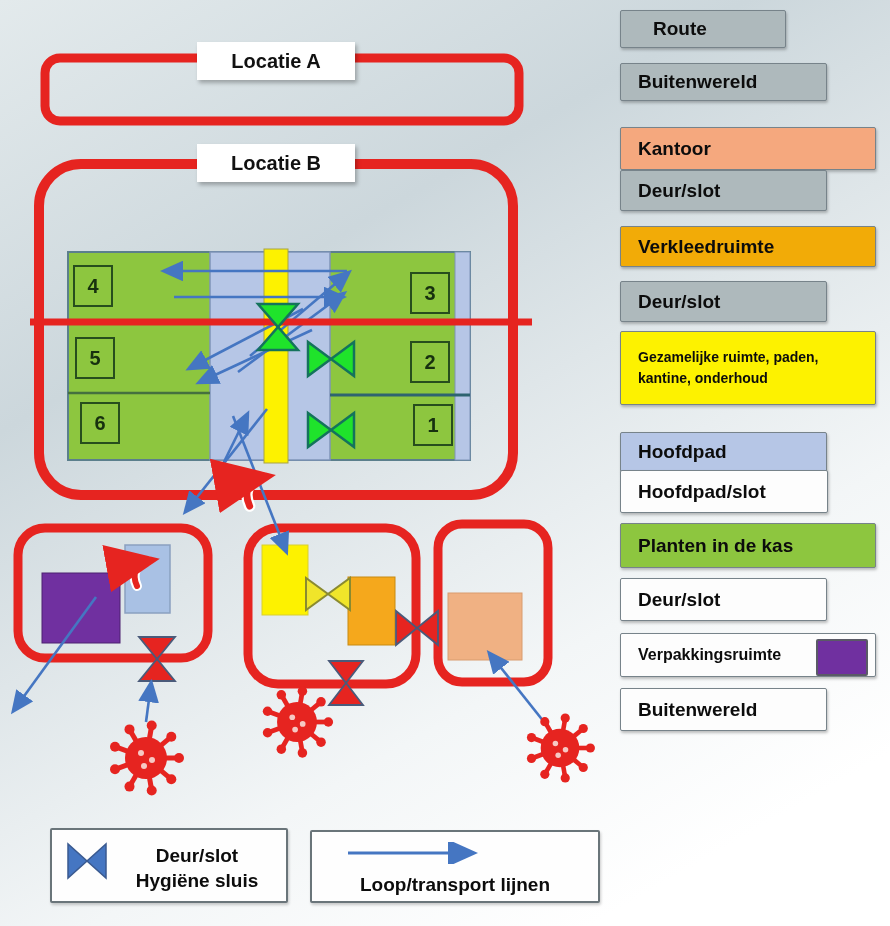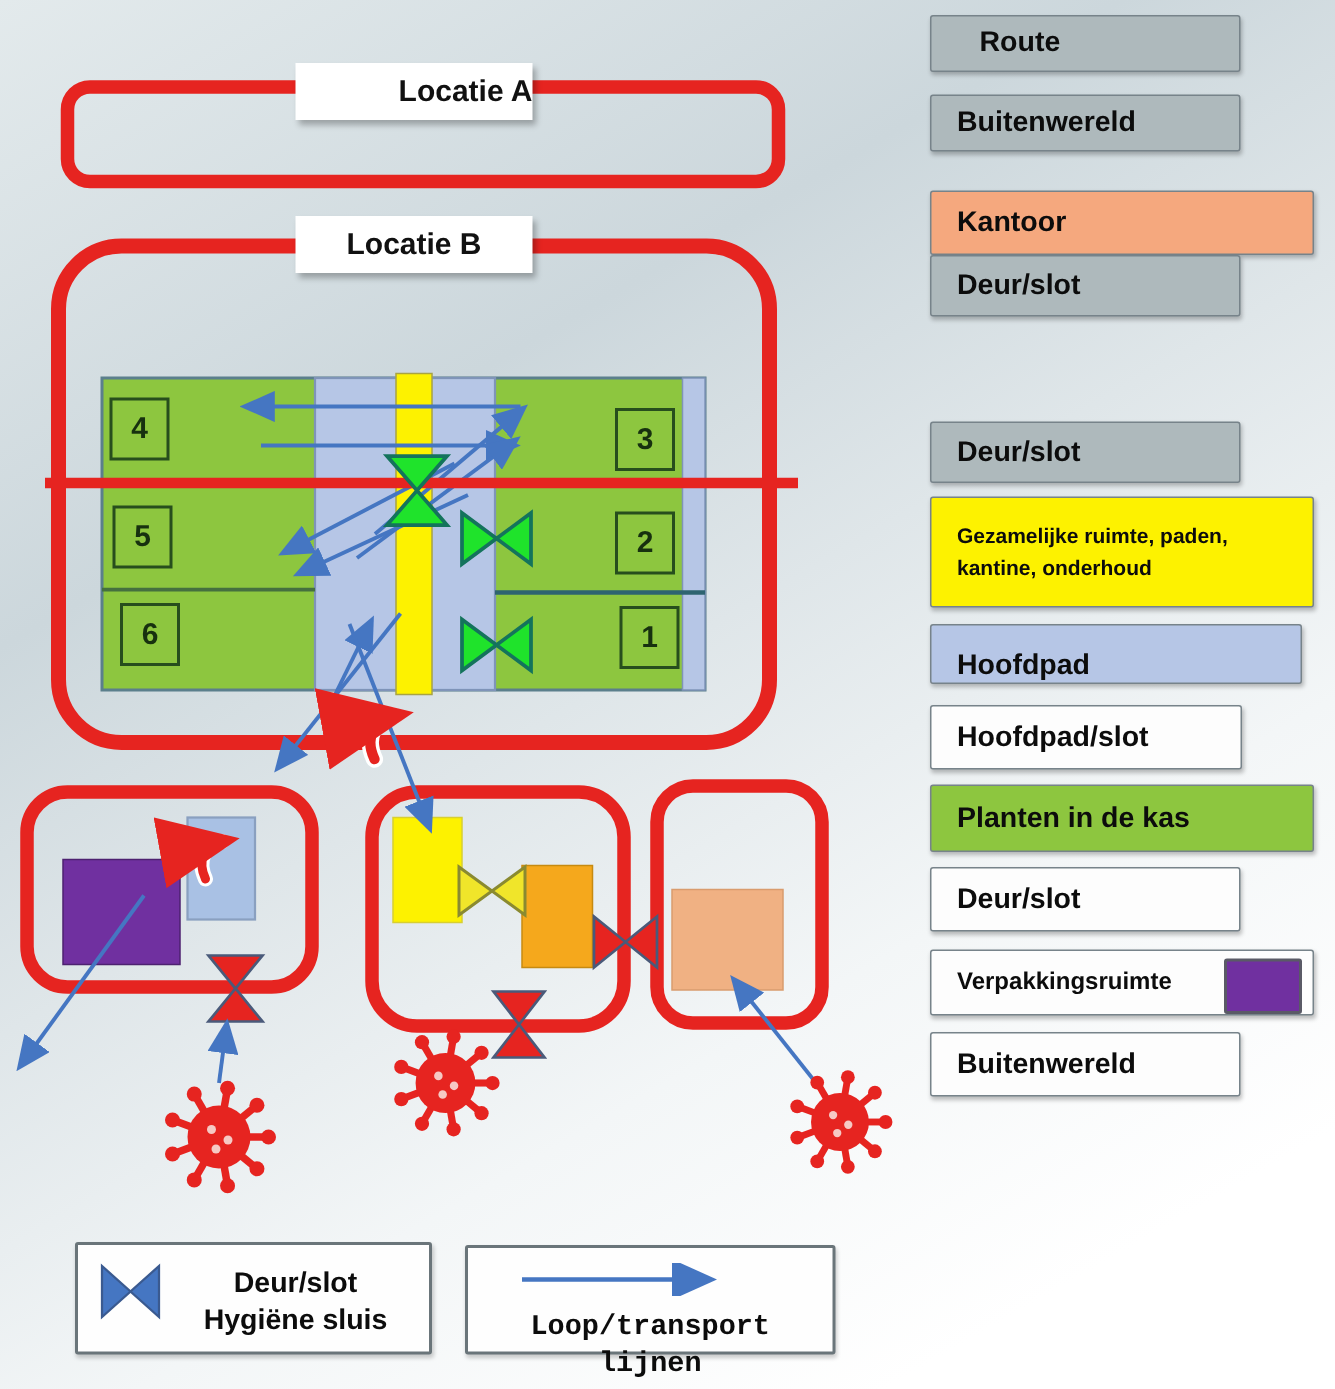--- a/index.html
+++ b/index.html
@@ -210,53 +210,56 @@
     </g>
 
     <use href="#hookShape" transform="translate(260,490) scale(1.15)"></use>
     <use href="#hookShape" transform="translate(146,572)"></use>
 
     <use href="#virusShape" transform="translate(146,758)"></use>
     <use href="#virusShape" transform="translate(297,722) scale(0.95)"></use>
     <use href="#virusShape" transform="translate(560,748) scale(0.92)"></use>
   </svg>
 
-  <div class="loc-label" style="top:42px;justify-content:flex-end;">
+  <div class="loc-label" style="top:42px;">
     <span>Locatie A</span>
   </div>
   <div class="loc-label" style="top:144px;">
     <span>Locatie B</span>
   </div>
 
   <div class="numbox" style="left:73px;top:265px;">4</div>
   <div class="numbox" style="left:75px;top:337px;">5</div>
   <div class="numbox" style="left:80px;top:402px;">6</div>
   <div class="numbox" style="left:410px;top:272px;">3</div>
   <div class="numbox" style="left:410px;top:341px;">2</div>
   <div class="numbox" style="left:413px;top:404px;">1</div>
 
-  <div class="lg lg-gray" style="top:10px;width:207px;height:38px;padding-left:32px;">
+  <div class="lg lg-gray" style="top:10px;width:166px;height:38px;padding-left:32px;">
       <span>Route</span>
     </div>
   <div class="lg lg-gray" style="top:63px;width:207px;height:38px;">
       <span>Buitenwereld</span>
     </div>
   <div class="lg lg-salmon" style="top:115px;width:256px;height:43px;margin-top:12px;">
       <span>Kantoor</span>
     </div>
   <div class="lg lg-gray" style="top:170px;width:207px;height:41px;">
       <span>Deur/slot</span>
     </div>
+  <div class="lg lg-amber" style="top:226px;width:256px;height:41px;">
+      <span>Verkleedruimte</span>
+    </div>
   <div class="lg lg-gray" style="top:281px;width:207px;height:41px;">
       <span>Deur/slot</span>
     </div>
   <div class="lg lg-yellow" style="top:331px;width:256px;height:74px;font-size:14px;line-height:21px;padding-right:6px;">
       <span>Gezamelijke ruimte, paden, kantine, onderhoud</span>
     </div>
-  <div class="lg lg-blue" style="top:416px;width:248px;height:40px;align-items:flex-end;">
+  <div class="lg lg-blue" style="top:432px;width:207px;height:40px;">
       <span>Hoofdpad</span>
     </div>
   <div class="lg lg-white" style="top:470px;width:208px;height:43px;">
       <span>Hoofdpad/slot</span>
     </div>
   <div class="lg lg-green" style="top:523px;width:256px;height:45px;">
       <span>Planten in de kas</span>
     </div>
   <div class="lg lg-white" style="top:578px;width:207px;height:43px;">
       <span>Deur/slot</span>
@@ -274,21 +277,21 @@
     <svg width="44" height="44" style="position:absolute;left:14px;top:12px;">
       <polygon points="2,2 2,36 21,19" fill="#4576c2" stroke="#3a5a90" stroke-width="1.5"></polygon>
       <polygon points="40,2 40,36 21,19" fill="#4576c2" stroke="#3a5a90" stroke-width="1.5"></polygon>
     </svg>
     <div class="txt" style="left:62px;right:6px;top:13px;">
       <div>Deur/slot</div>
       <div>Hygiëne sluis</div>
     </div>
   </div>
 
-  <div class="bleg" style="left:310px;top:830px;width:247px;height:73px;font-family:Liberation Mono, monospace;">
+  <div class="bleg" style="left:310px;top:830px;width:290px;height:73px;">
     <svg width="170" height="22" style="position:absolute;left:32px;top:10px;">
       <defs>
         <marker id="mb2" markerWidth="10" markerHeight="9" refX="8" refY="4.5" orient="auto">
           <path d="M0,0 L10,4.5 L0,9 Z" fill="#4576c2"></path>
         </marker>
       </defs>
       <line x1="4" y1="11" x2="128" y2="11" stroke="#4576c2" stroke-width="3" marker-end="url(#mb2)"></line>
     </svg>
     <div class="txt" style="left:8px;right:8px;top:40px;">Loop/transport lijnen</div>
   </div>

